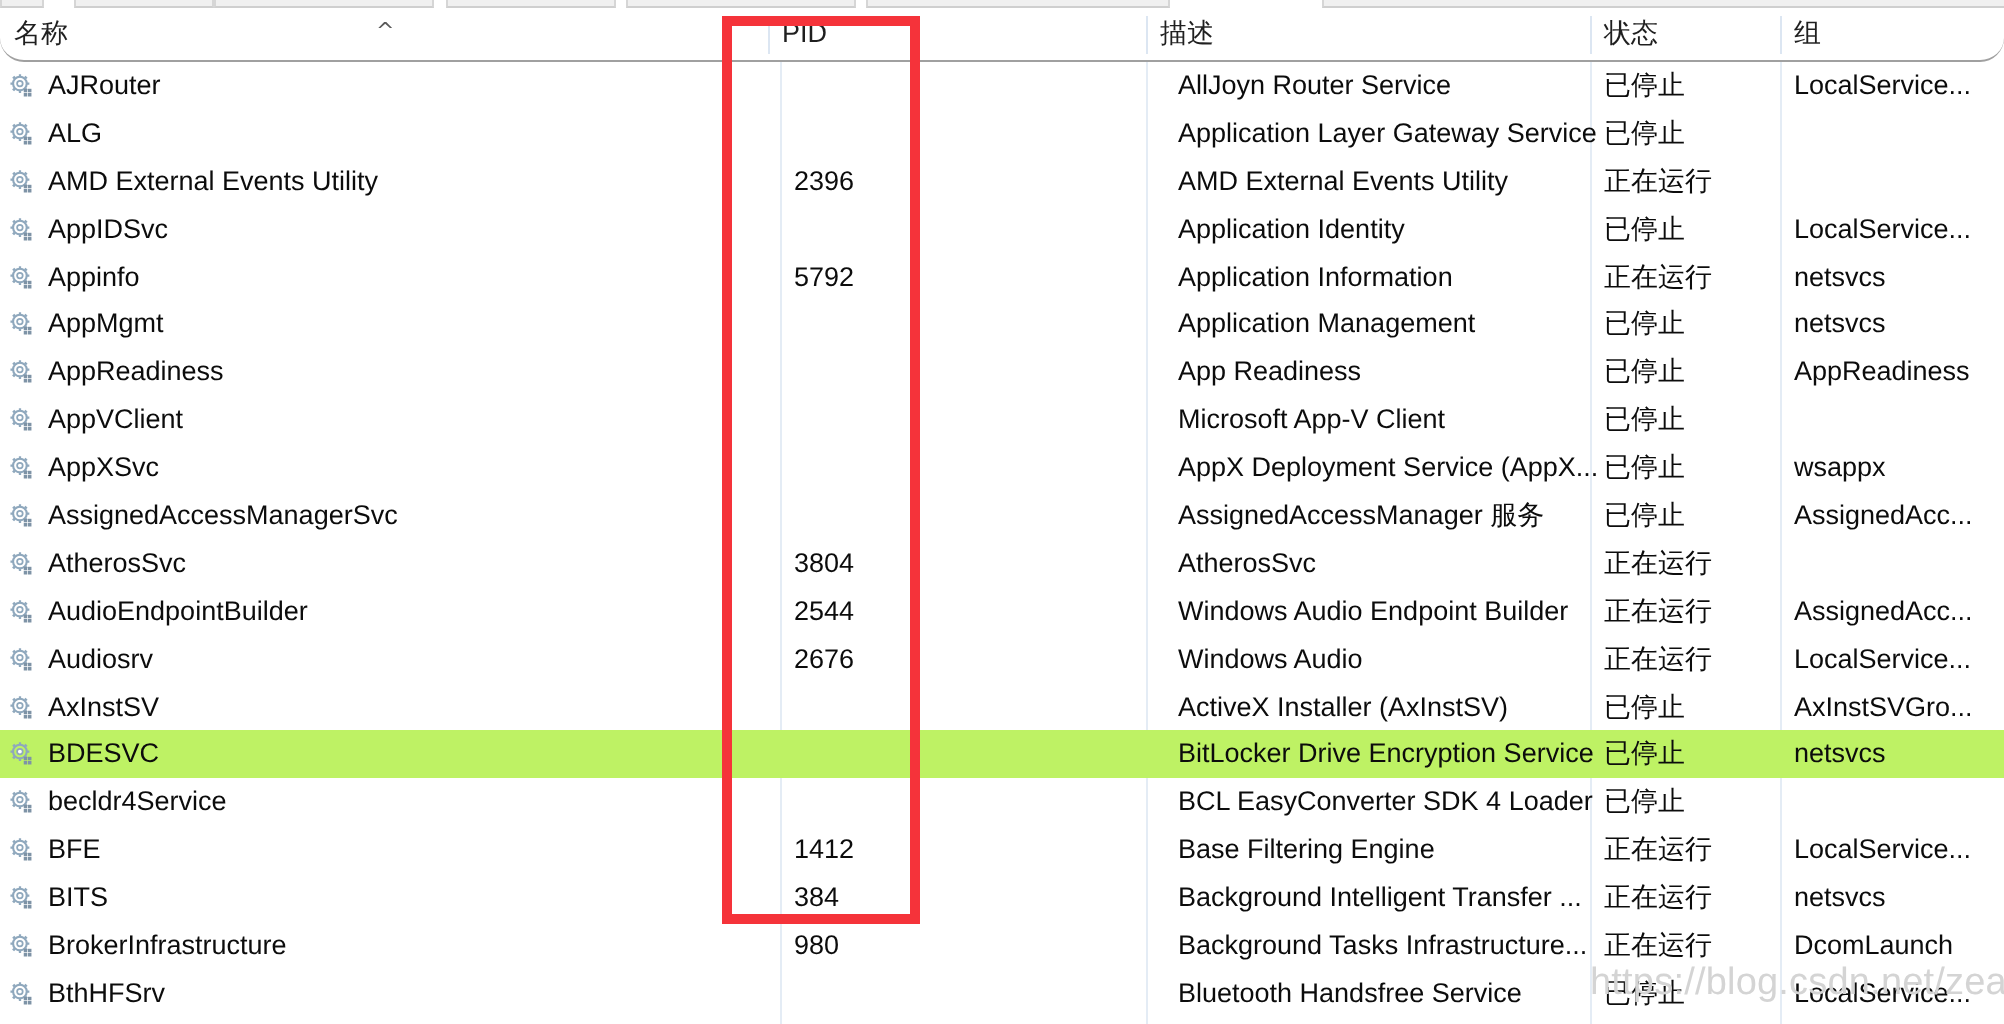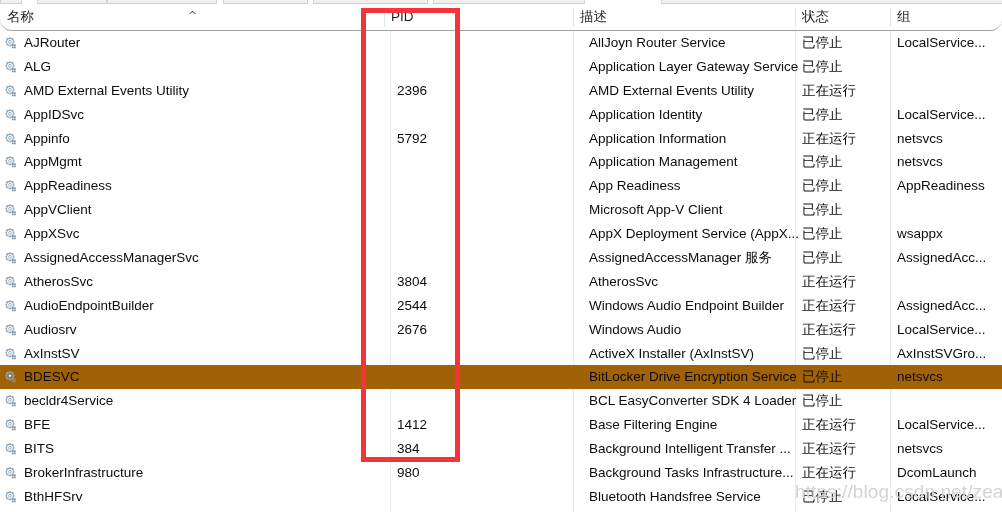--- a/index.html
+++ b/index.html
@@ -92,21 +92,21 @@
   .rows {
     position: absolute;
     top: 27px; left: 0;
     width: 1002px;
   }
   .row {
     position: relative;
     height: 23.9px;
     width: 1002px;
   }
-  .row.selected { background: #a16207; text-decoration: underline; }
+  .row.selected { background: #bef264; text-decoration: underline; }
 
   .cell {
     position: absolute;
     top: 0;
     height: 23.9px;
     line-height: 23.9px;
     font-size: 13.5px;
     color: #0c0c0c;
     white-space: nowrap;
     overflow: hidden;

